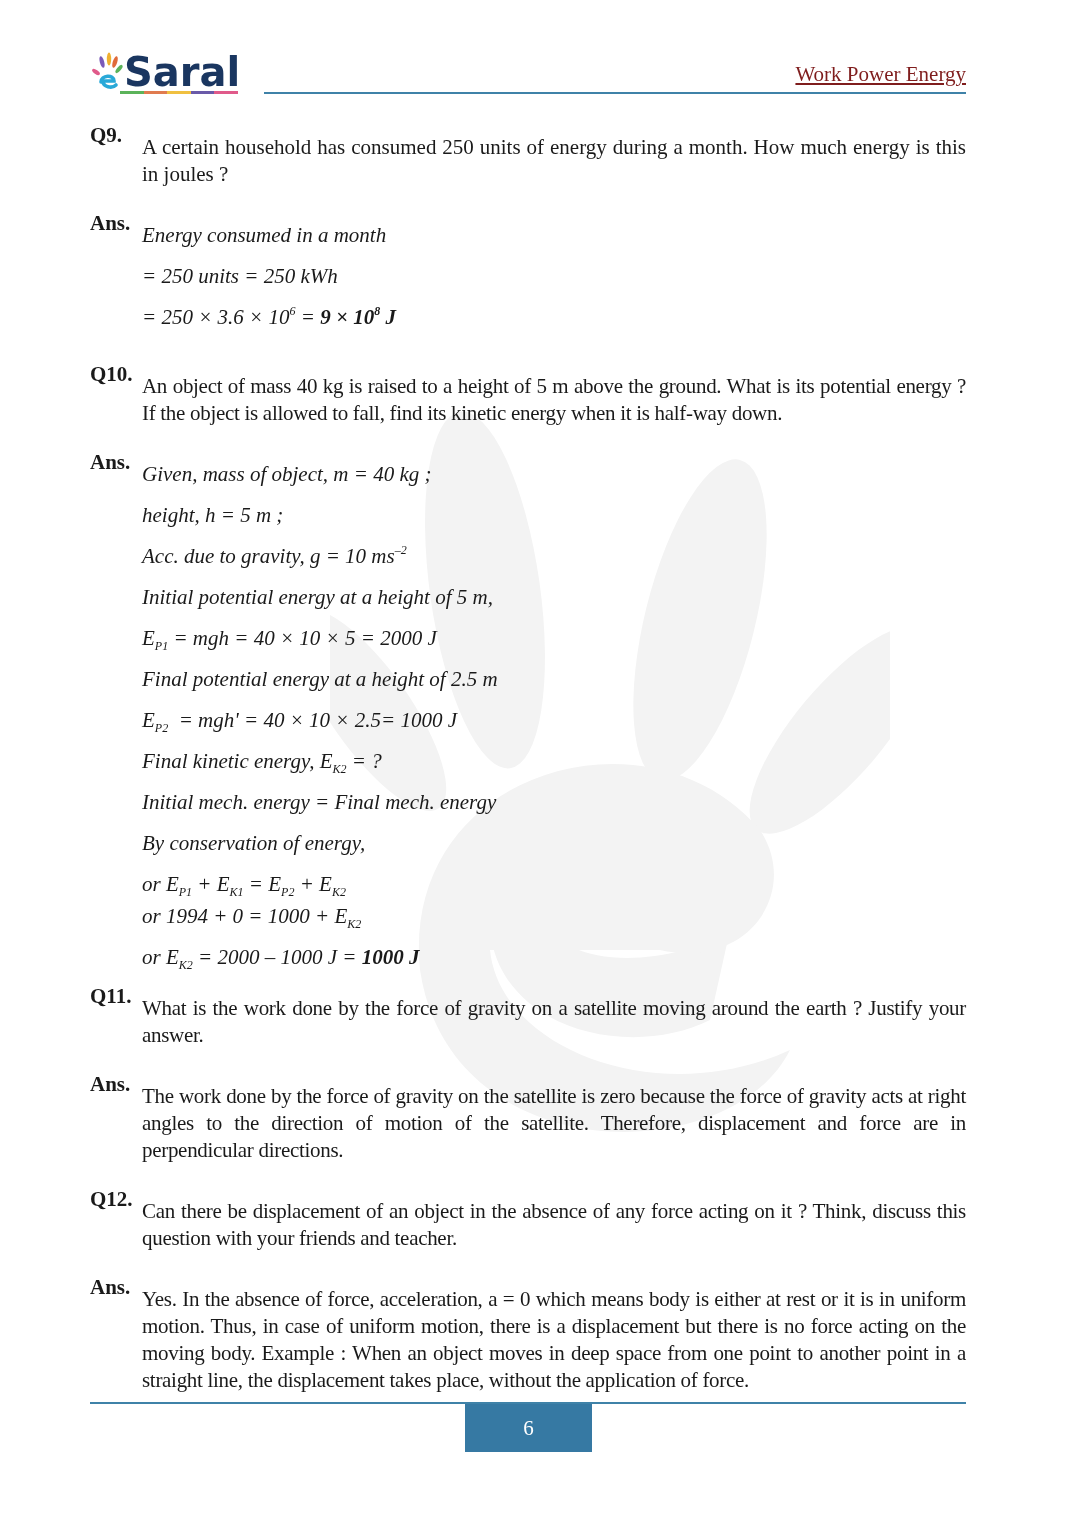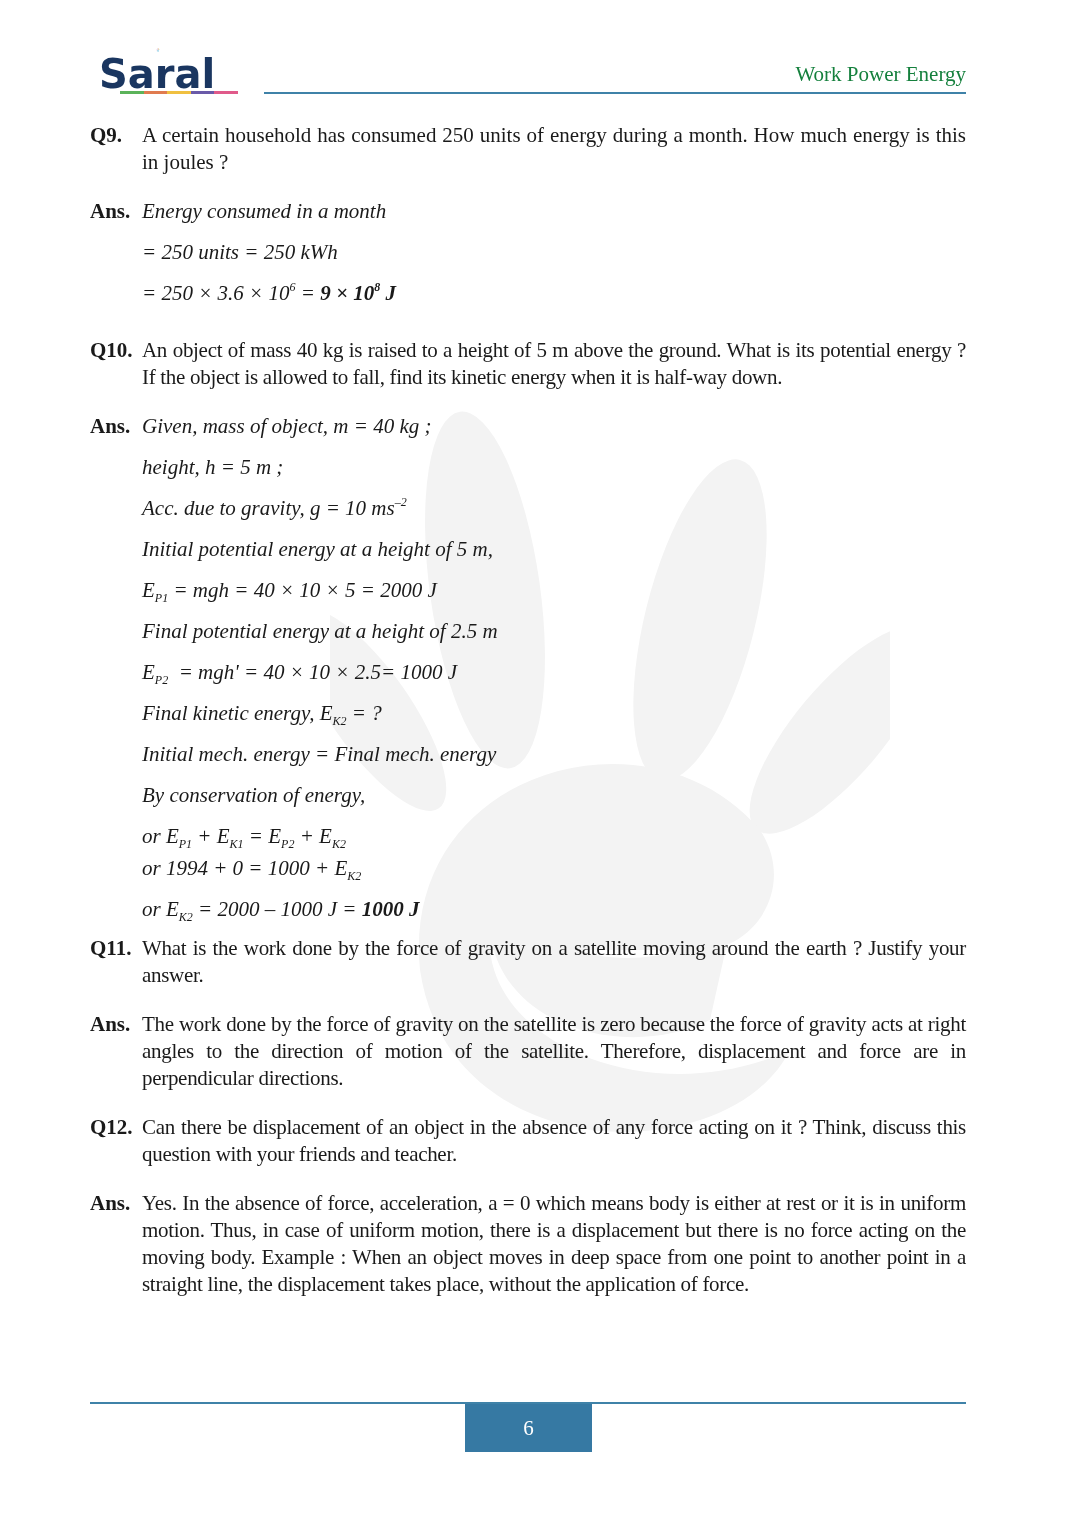--- a/index.html
+++ b/index.html
@@ -1,30 +1,30 @@
 <!DOCTYPE html>
 <html><head>
 <meta charset="utf-8">
 <style>
   html, body { margin: 0; padding: 0; background: #ffffff; }
   body { width: 1067px; height: 1527px; position: relative; overflow: hidden;
          font-family: "Liberation Serif", "DejaVu Serif", serif; color: #1a1a1a; }
   .watermark { position: absolute; left: 330px; top: 410px; width: 560px; height: 800px; z-index: 0; pointer-events: none; }
   .header { position: absolute; left: 90px; top: 48px; width: 876px; height: 50px; z-index: 1; }
-  .logo { position: absolute; left: 11px; top: 0; height: 48px; display: flex; align-items: center; flex-direction: column; }
+  .logo { position: absolute; left: 0; top: 0; height: 48px; display: flex; align-items: center; }
   .logo-hand { width: 36px; height: 44px; }
   .logo-text { font-family: "DejaVu Sans", sans-serif; font-weight: bold; font-size: 40px; color: #1a3660; line-height: 44px; letter-spacing: 0px; margin-left: -2px; position: relative; }
   .logo-bar { position: absolute; left: 30px; top: 43px; width: 118px; height: 3px; display: flex; }
   .logo-bar span { flex: 1; height: 3px; }
-  .header-title { position: absolute; right: 0; top: 14px; font-size: 21px; color: #15803d; }
+  .header-title { position: absolute; right: 0; top: 14px; font-size: 21px; color: #7f1d1d; text-decoration: underline; }
   .header-rule { position: absolute; left: 174px; right: 0; top: 44px; height: 2px; background: #3f82a8; }
   .content { position: absolute; left: 90px; top: 122px; width: 876px; z-index: 1; font-size: 21px; line-height: 27px; }
   .qa { display: flex; margin-bottom: 22px; }
   .qa .lbl { width: 52px; flex: 0 0 52px; font-weight: bold; }
-  .qa .body { flex: 1; text-align: justify; }
+  .qa .body { flex: 1; text-align: justify; margin-top: 12px; }
   .qa .body.tight { font-family: "Liberation Serif", serif; letter-spacing: -0.3px; }
   .line { margin: 0 0 14px 0; white-space: nowrap; font-style: italic; }
   .line.close { margin-bottom: 5px; }
   sub { font-size: 12px; vertical-align: -5px; line-height: 0; }
   sup { font-size: 12px; vertical-align: 9px; line-height: 0; }
   b { font-weight: bold; }
   .footer-rule { position: absolute; left: 90px; width: 876px; top: 1402px; height: 2px; background: #3f82a8; z-index: 1; }
   .page-box { position: absolute; left: 465px; top: 1404px; width: 127px; height: 48px; background: #3679a3; color: #fff; font-size: 21px; display: flex; align-items: center; justify-content: center; z-index: 1; }
 </style>
 </head>

